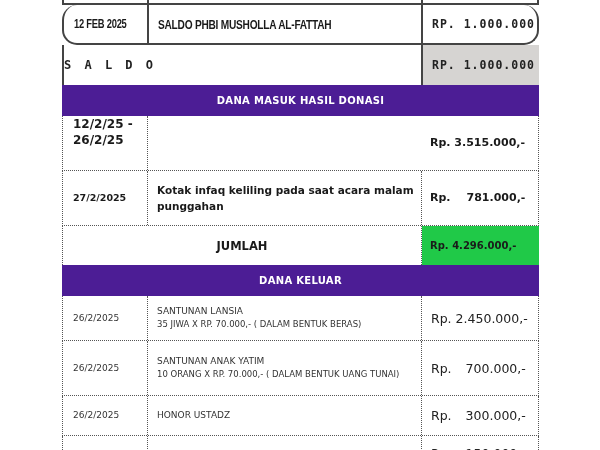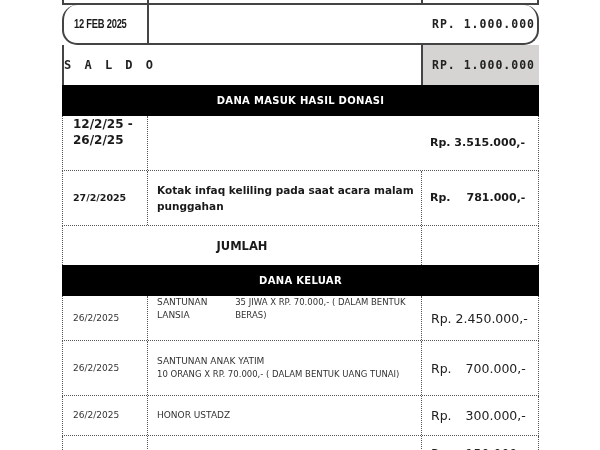--- a/index.html
+++ b/index.html
@@ -30,21 +30,21 @@
   .mono-amt {
     font-family: "DejaVu Sans Mono", monospace; font-weight: bold;
     font-size: 11.5px; letter-spacing: 1px; color: #222;
   }
   .spaced {
     font-family: "DejaVu Sans Mono", monospace; font-weight: bold;
     font-size: 12px; letter-spacing: 6px; color: #222;
   }
   
   .section-header {
-    background: #000000; color: #fff;
+    background: #4c1d95; color: #fff;
     display: flex; align-items: center; justify-content: center;
     font-family: "DejaVu Sans", sans-serif; font-weight: bold; font-size: 10px;
     letter-spacing: 0.3px;
   }
   
   .dot-row { border-left: 1px dotted #555; border-right: 1px dotted #555; border-bottom: 1px dotted #555; }
   .dot-r { border-right: 1px dotted #555; }
   .bold-text {
     font-family: "DejaVu Sans", sans-serif; font-weight: bold; font-size: 11px; line-height: 16px;
   }
@@ -63,20 +63,23 @@
 <div class="sheet">
 
   <div class="row solid-row solid-bottom" style="top:-2px;height:7px;">
     <div class="cell solid-cell-border-r" style="left:0;width:85px;"></div>
     <div class="cell solid-cell-border-r" style="left:85px;width:274px;"></div>
   </div>
 
   <div class="row solid-row solid-bottom" style="top:5px;height:40px;border-radius:15px;">
     <div class="cell solid-cell-border-r" style="left:0;width:85px;padding-left:10px;">
       <span class="condensed">12 FEB 2025</span>
+    </div>
+    <div class="cell solid-cell-border-r" style="left:85px;width:274px;padding-left:9px;">
+      <span class="condensed" style="font-size:13px;">SALDO PHBI MUSHOLLA AL-FATTAH</span>
     </div>
     <div class="cell" style="left:359px;width:116px;padding-left:9px;">
       <span class="mono-amt">RP. 1.000.000</span>
     </div>
   </div>
 
   <div class="row solid-row" style="top:45px;height:40px;">
     <div class="cell solid-cell-border-r" style="left:0;width:359px;justify-content:flex-start;">
       <span class="spaced" style="letter-spacing:3px;">S A L D O</span>
     </div>
@@ -110,31 +113,34 @@
     <div class="cell" style="left:359px;width:116px;padding-left:8px;">
       <span class="bold-text">Rp.</span>
       <span class="bold-text" style="margin-left:16px;">781.000,-</span>
     </div>
   </div>
 
   <div class="row dot-row" style="top:226px;height:39px;border-bottom:none;">
     <div class="cell dot-r" style="left:0;width:359px;justify-content:center;">
       <span class="bold-text" style="font-size:11.5px;">JUMLAH</span>
     </div>
+    <div class="cell green" style="left:359px;width:117px;padding-left:8px;">
+      <span class="bold-text" style="font-size:10px;">Rp. 4.296.000,-</span>
+    </div>
   </div>
 
   <div class="row section-header" style="top:265px;height:31px;">
     <span>DANA KELUAR</span>
   </div>
 
   <div class="row dot-row" style="top:296px;height:45px;">
     <div class="cell dot-r" style="left:0;width:85px;padding-left:10px;">
       <span class="light-text">26/2/2025</span>
     </div>
-    <div class="cell dot-r" style="left:85px;width:274px;padding-left:9px;align-items:flex-start;justify-content:center;">
+    <div class="cell dot-r" style="left:85px;width:274px;padding-left:9px;flex-direction:column;align-items:flex-start;justify-content:center;">
       <span class="light-text">SANTUNAN LANSIA</span>
       <span class="light-text" style="font-size:8.5px;">35 JIWA X RP. 70.000,- ( DALAM BENTUK BERAS)</span>
     </div>
     <div class="cell" style="left:359px;width:116px;padding-left:9px;">
       <span class="amt-light">Rp.</span>
       <span class="amt-light" style="margin-left:4px;">2.450.000,-</span>
     </div>
   </div>
 
   <div class="row dot-row" style="top:341px;height:55px;">

